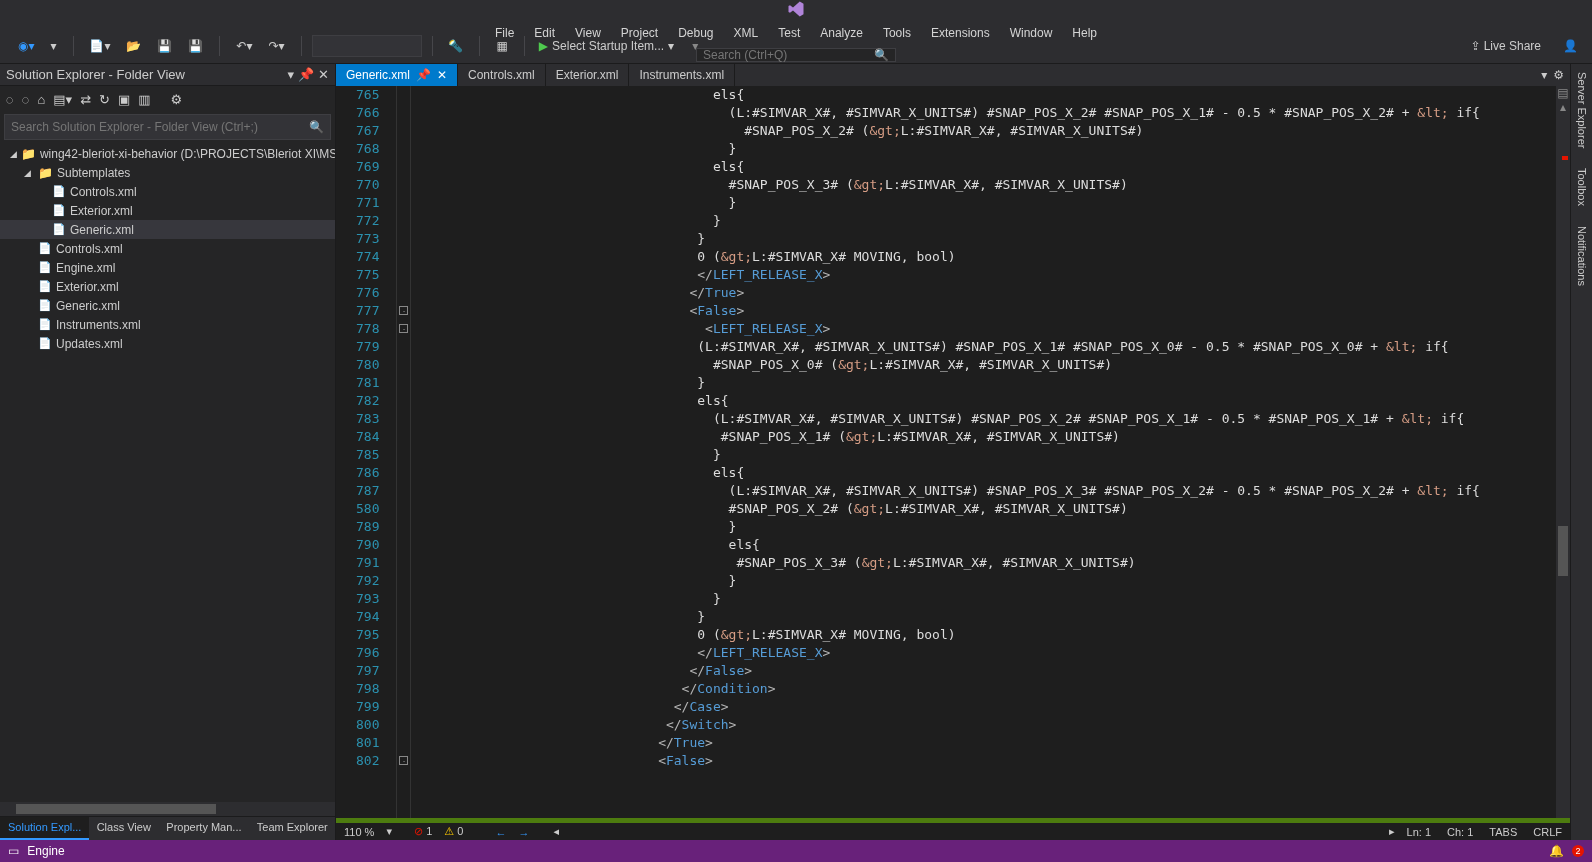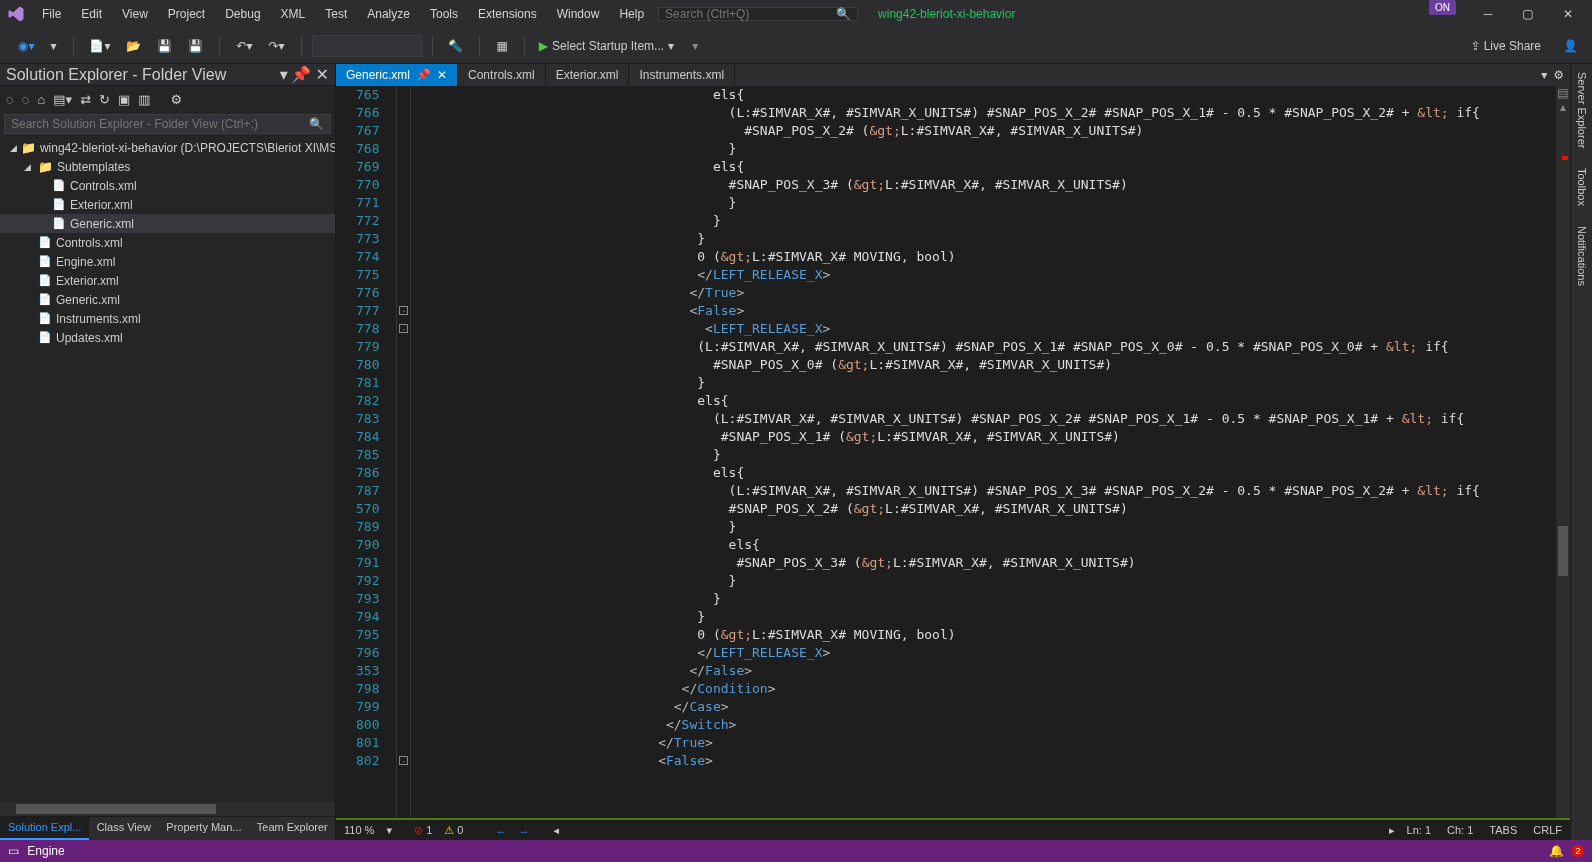--- a/index.html
+++ b/index.html
@@ -12,20 +12,21 @@
   width: 1592px;
   height: 862px;
 }
 .title-bar {
   height: 28px;
   background: #2d2d30;
   display: flex;
   align-items: center;
   padding: 0 4px;
   gap: 4px;
+  flex-direction: column;
 }
 .vs-logo {
   width: 24px; height: 24px;
   display: flex; align-items: center; justify-content: center;
 }
 .menu-bar { display: flex; gap: 0; }
 .menu-item {
   padding: 4px 10px;
   color: #d4d4d4;
   cursor: pointer;
@@ -93,35 +94,35 @@
   flex-direction: column;
   border-right: 1px solid #1b1b1c;
 }
 .panel-header {
   height: 22px;
   background: #2d2d30;
   display: flex;
   align-items: center;
   padding: 0 6px;
   color: #ccc;
-  font-size: 16px;
+  font-size: 13px;
   border-bottom: 1px solid #1b1b1c;
 }
 .panel-header-icons { margin-left: auto; display: flex; gap: 4px; }
 .panel-toolbar {
   height: 26px;
   background: #252526;
   display: flex;
   align-items: center;
   padding: 0 6px;
   gap: 8px;
 }
 .panel-toolbar .ico { color: #ccc; font-size: 13px; }
 .panel-search {
-  height: 20px;
+  height: 26px;
   background: #333337;
   border: 1px solid #3e3e42;
   margin: 2px 4px;
   display: flex;
   align-items: center;
   padding: 0 6px;
 }
 .panel-search input {
   background: transparent;
   border: none;
@@ -257,21 +258,21 @@
 }
 .err-marker {
   position: absolute;
   right: 2px;
   width: 6px; height: 4px;
   background: #e51400;
 }
 .status-row {
   height: 22px;
   background: #1e1e1e;
-  border-top: 2px solid #4d7c0f;
+  border-top: 5px solid #4d7c0f;
   display: flex;
   align-items: center;
   padding: 0 8px;
   font-size: 11px;
   color: #ccc;
   gap: 12px;
 }
 .status-row .err-ico { color: #e51400; }
 .status-row .warn-ico { color: #ffcc00; }
 .status-right { margin-left: auto; display: flex; gap: 16px; }
@@ -549,30 +550,30 @@
           <div>778</div>
           <div>779</div>
           <div>780</div>
           <div>781</div>
           <div>782</div>
           <div>783</div>
           <div>784</div>
           <div>785</div>
           <div>786</div>
           <div>787</div>
-          <div>570</div>
+          <div>580</div>
           <div>789</div>
           <div>790</div>
           <div>791</div>
           <div>792</div>
           <div>793</div>
           <div>794</div>
           <div>795</div>
           <div>796</div>
-          <div>353</div>
+          <div>797</div>
           <div>798</div>
           <div>799</div>
           <div>800</div>
           <div>801</div>
           <div>802</div>
         </div>
       <div class="fold-col" id="foldcol">
           <div class="fold-box" style="top: 220px;">-</div>
           <div class="fold-box" style="top: 238px;">-</div>
           <div class="fold-box" style="top: 670px;">-</div>

